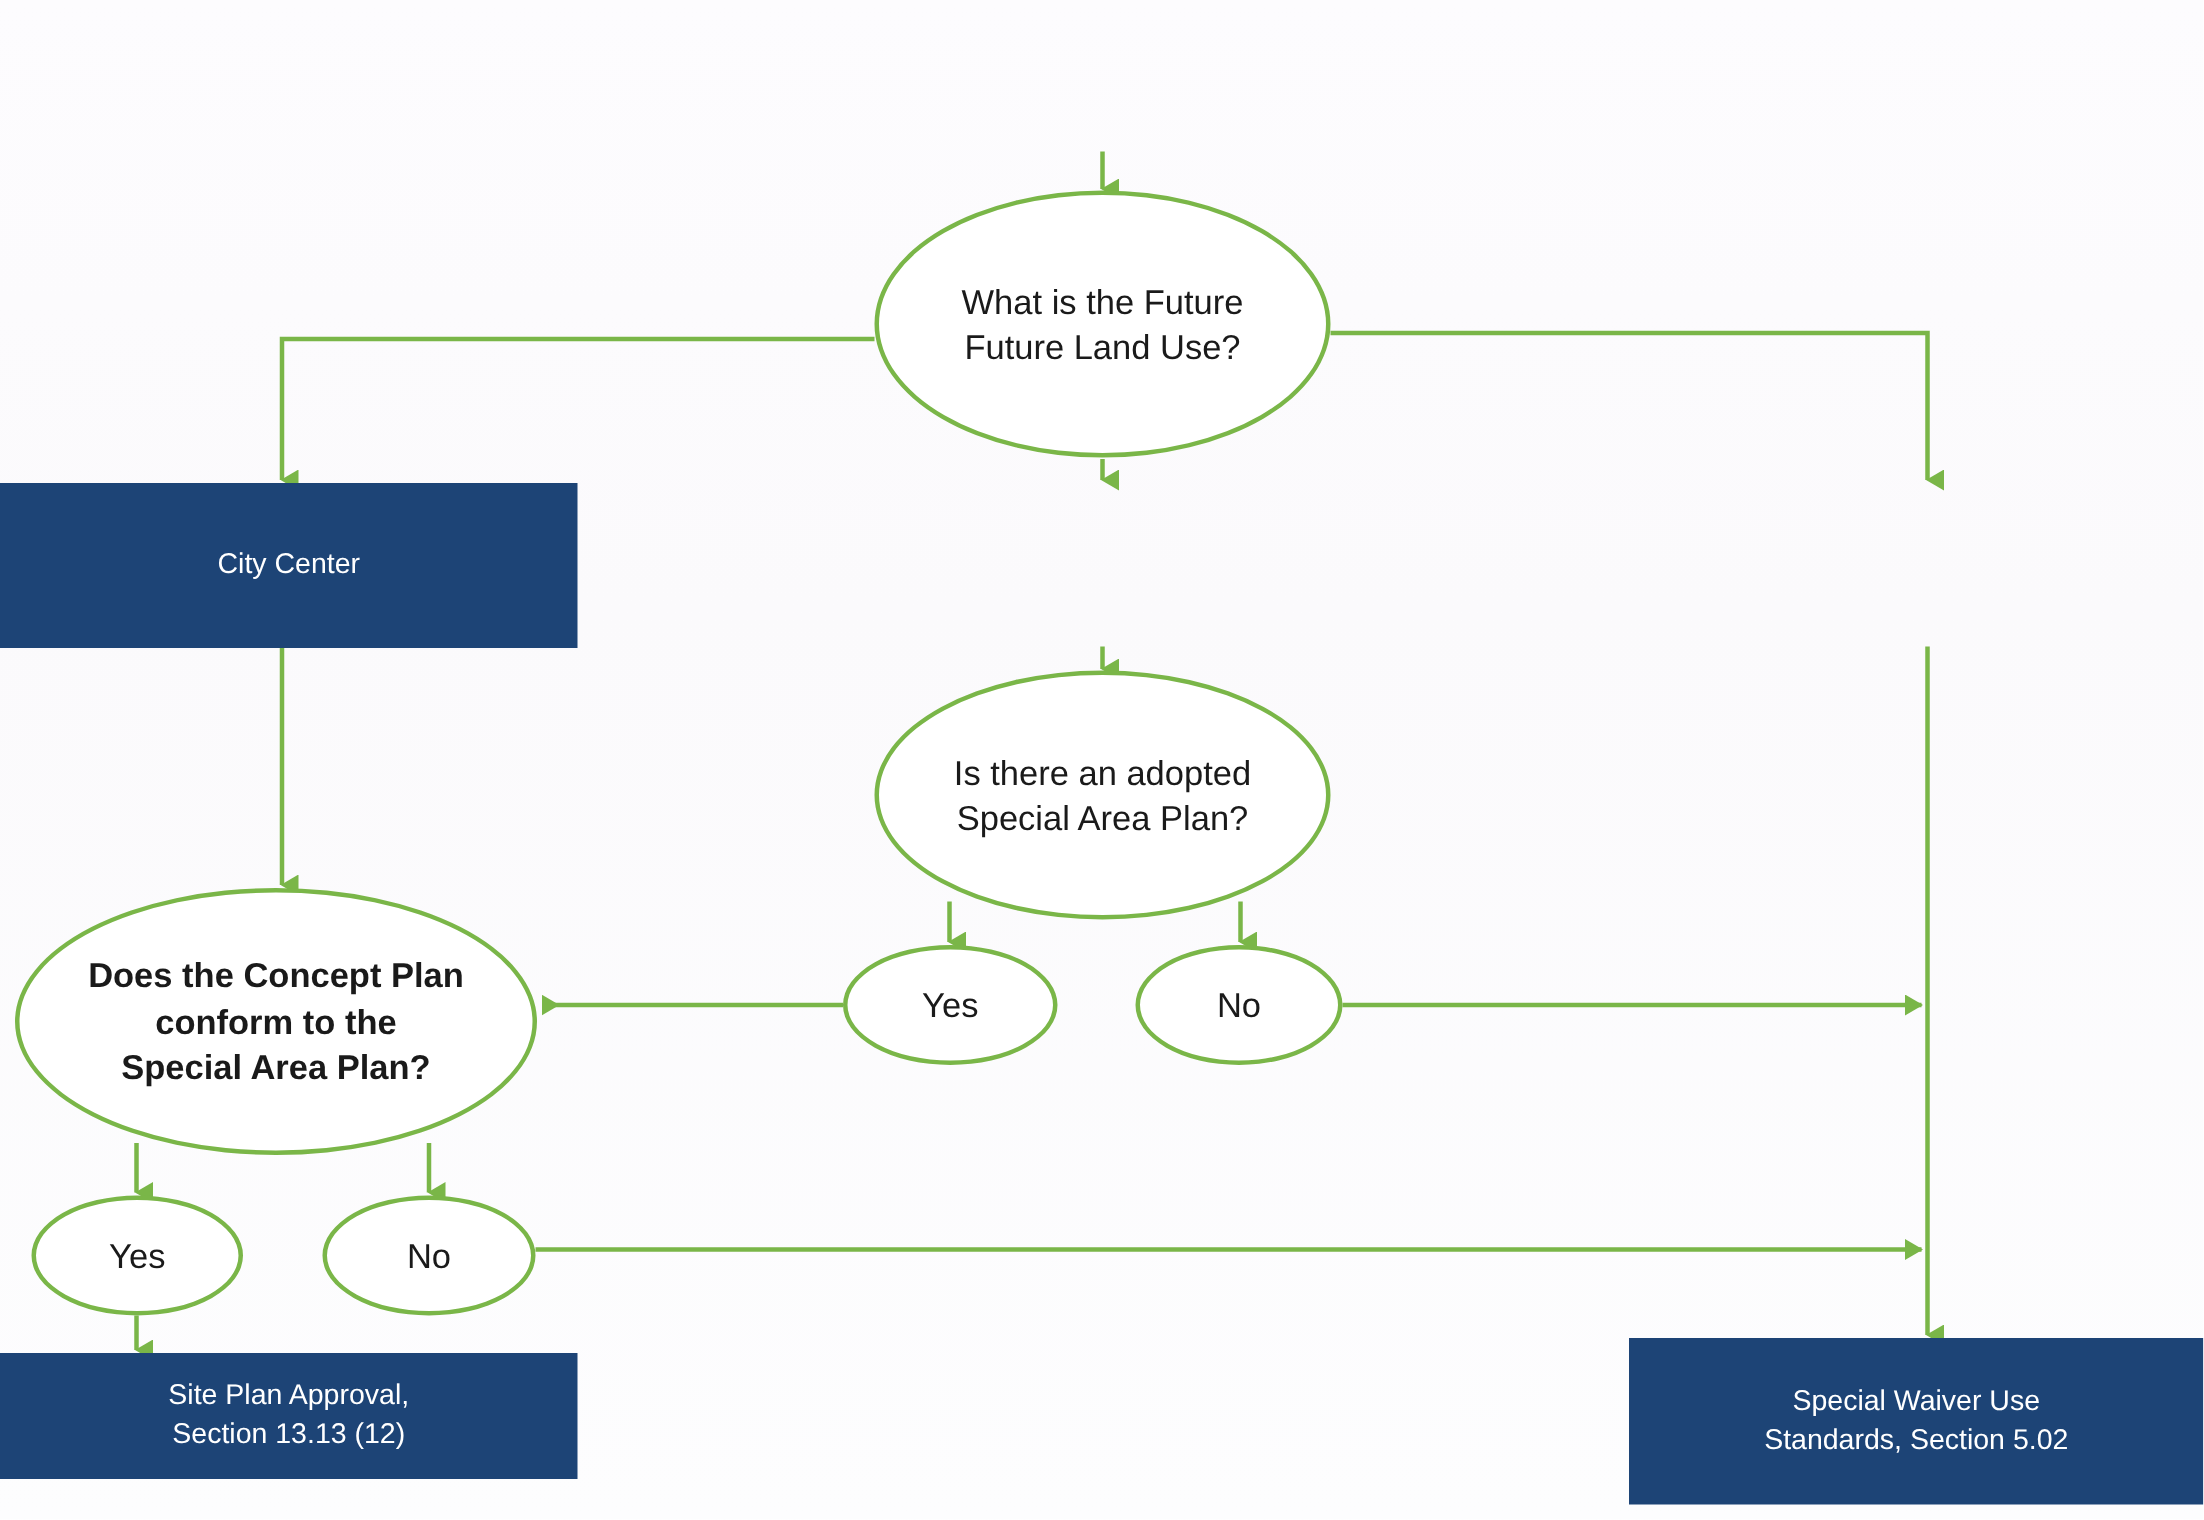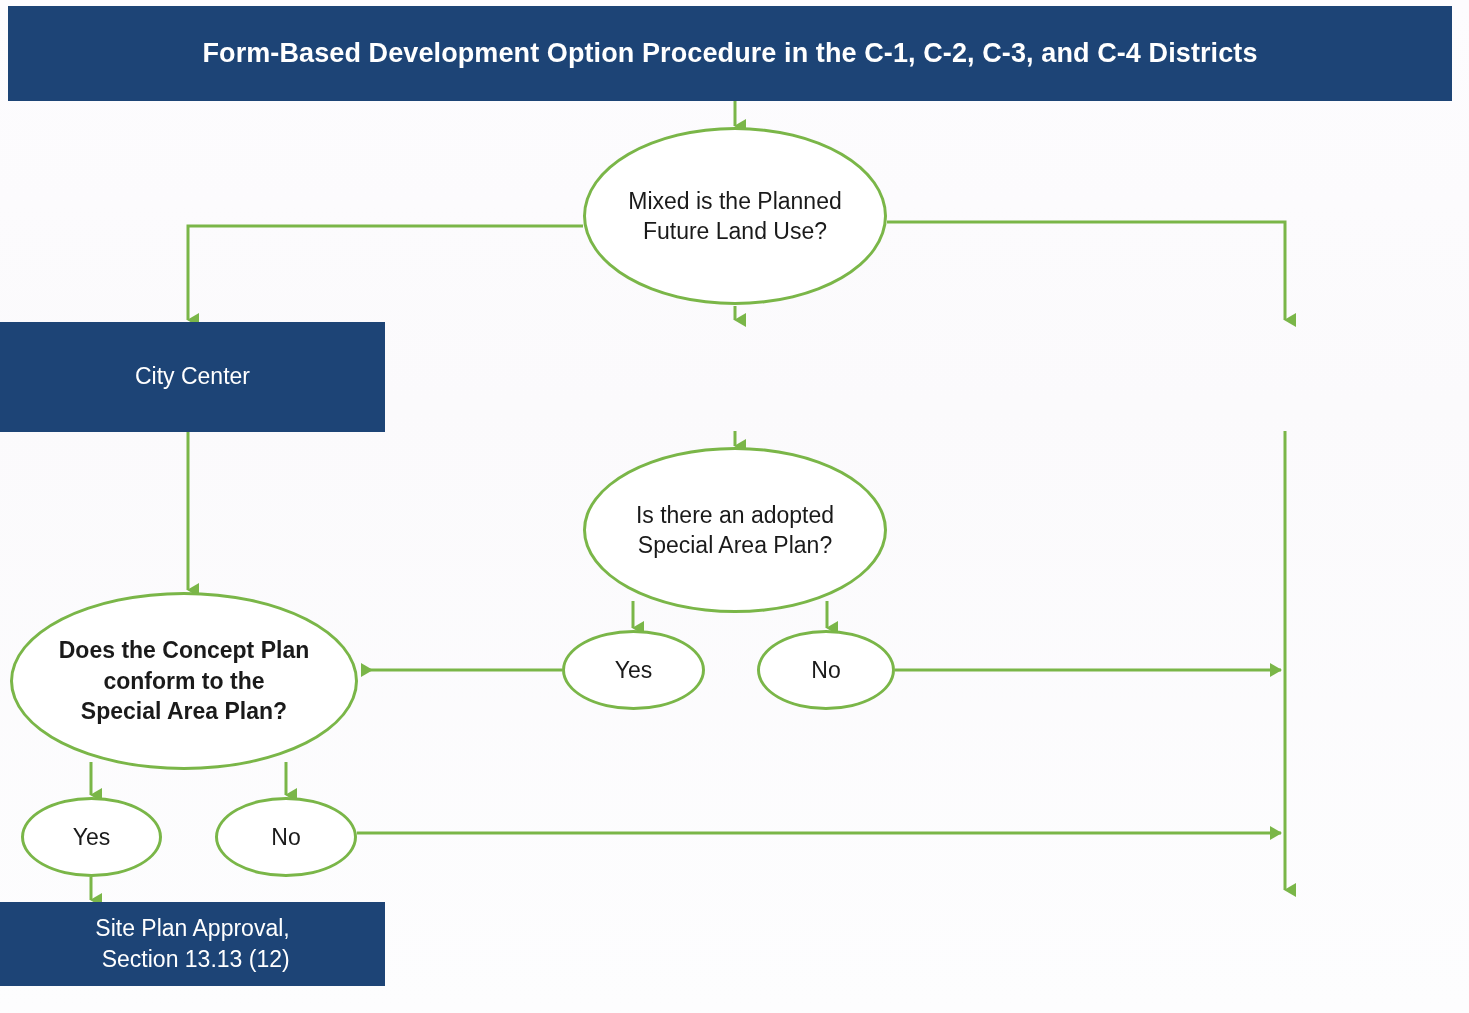--- a/index.html
+++ b/index.html
@@ -43,23 +43,23 @@
   .proc-box {
     position: absolute;
     background: #1d4476;
     display: flex;
     align-items: center;
     justify-content: center;
     box-sizing: border-box;
   }
   .proc-box .box-text {
     color: #ffffff;
-    font-size: 23px;
+    font-size: 19px;
     line-height: 1.35;
-    text-align: right;
+    text-align: center;
     white-space: pre-line;
     padding: 0 6px;
   }
 
   
   .ellipse {
     position: absolute;
     border: 3px solid #7ab648;
     border-radius: 50%;
     background: #ffffff;
@@ -85,23 +85,20 @@
     width: 1469px;
     height: 1013px;
     pointer-events: none;
   }
 </style>
 </head>
 <body>
 
 <div id="canvas">
 
-  <div class="title-bar">
-    <div class="title-text">Form-Based Development Option Procedure in the C-1, C-2, C-3, and C-4 Districts</div>
-  </div>
 
   <svg id="wires" viewBox="0 0 1469 1013" xmlns="http://www.w3.org/2000/svg">
     <defs>
       <marker id="ah-down" markerWidth="14" markerHeight="12" refX="7" refY="11" orient="auto" markerUnits="userSpaceOnUse">
         <path d="M0,0 L14,0 L7,12 Z" fill="#7ab648"></path>
       </marker>
       <marker id="ah-left" markerWidth="12" markerHeight="14" refX="11" refY="7" orient="auto" markerUnits="userSpaceOnUse">
         <path d="M12,0 L12,14 L0,7 Z" fill="#7ab648"></path>
       </marker>
       <marker id="ah-right" markerWidth="12" markerHeight="14" refX="11" refY="7" orient="auto" markerUnits="userSpaceOnUse">
@@ -136,21 +133,21 @@
 
       <path d="M91,877 L91,900" marker-end="url(#ah-down)"></path>
 
       <path d="M357,833 L1281,833" marker-end="url(#ah-right)"></path>
 
       <path d="M1285,431 L1285,890" marker-end="url(#ah-down)"></path>
     </g>
   </svg>
 
   <div class="ellipse" style="left:583px; top:127px; width:304px; height:178px;">
-    <div class="ell-text">Mixed is the Planned
+    <div class="ell-text">What is the Future
 Future Land Use?</div>
   </div>
 
   <div class="proc-box" style="left:0px; top:322px; width:385px; height:110px;">
     <div class="box-text">City Center</div>
   </div>
 
 
 
   <div class="ellipse" style="left:583px; top:447px; width:304px; height:166px;justify-content:center;">
@@ -178,14 +175,18 @@
 
   <div class="ellipse small" style="left:215px; top:797px; width:142px; height:80px;">
     <div class="ell-text">No</div>
   </div>
 
   <div class="proc-box" style="left:0px; top:902px; width:385px; height:84px;">
     <div class="box-text">Site Plan Approval,
 Section 13.13 (12)</div>
   </div>
 
+  <div class="proc-box" style="left:1086px; top:892px; width:383px; height:111px;">
+    <div class="box-text">Special Waiver Use
+Standards, Section 5.02</div>
+  </div>
 
 </div>
 
 </body></html>

